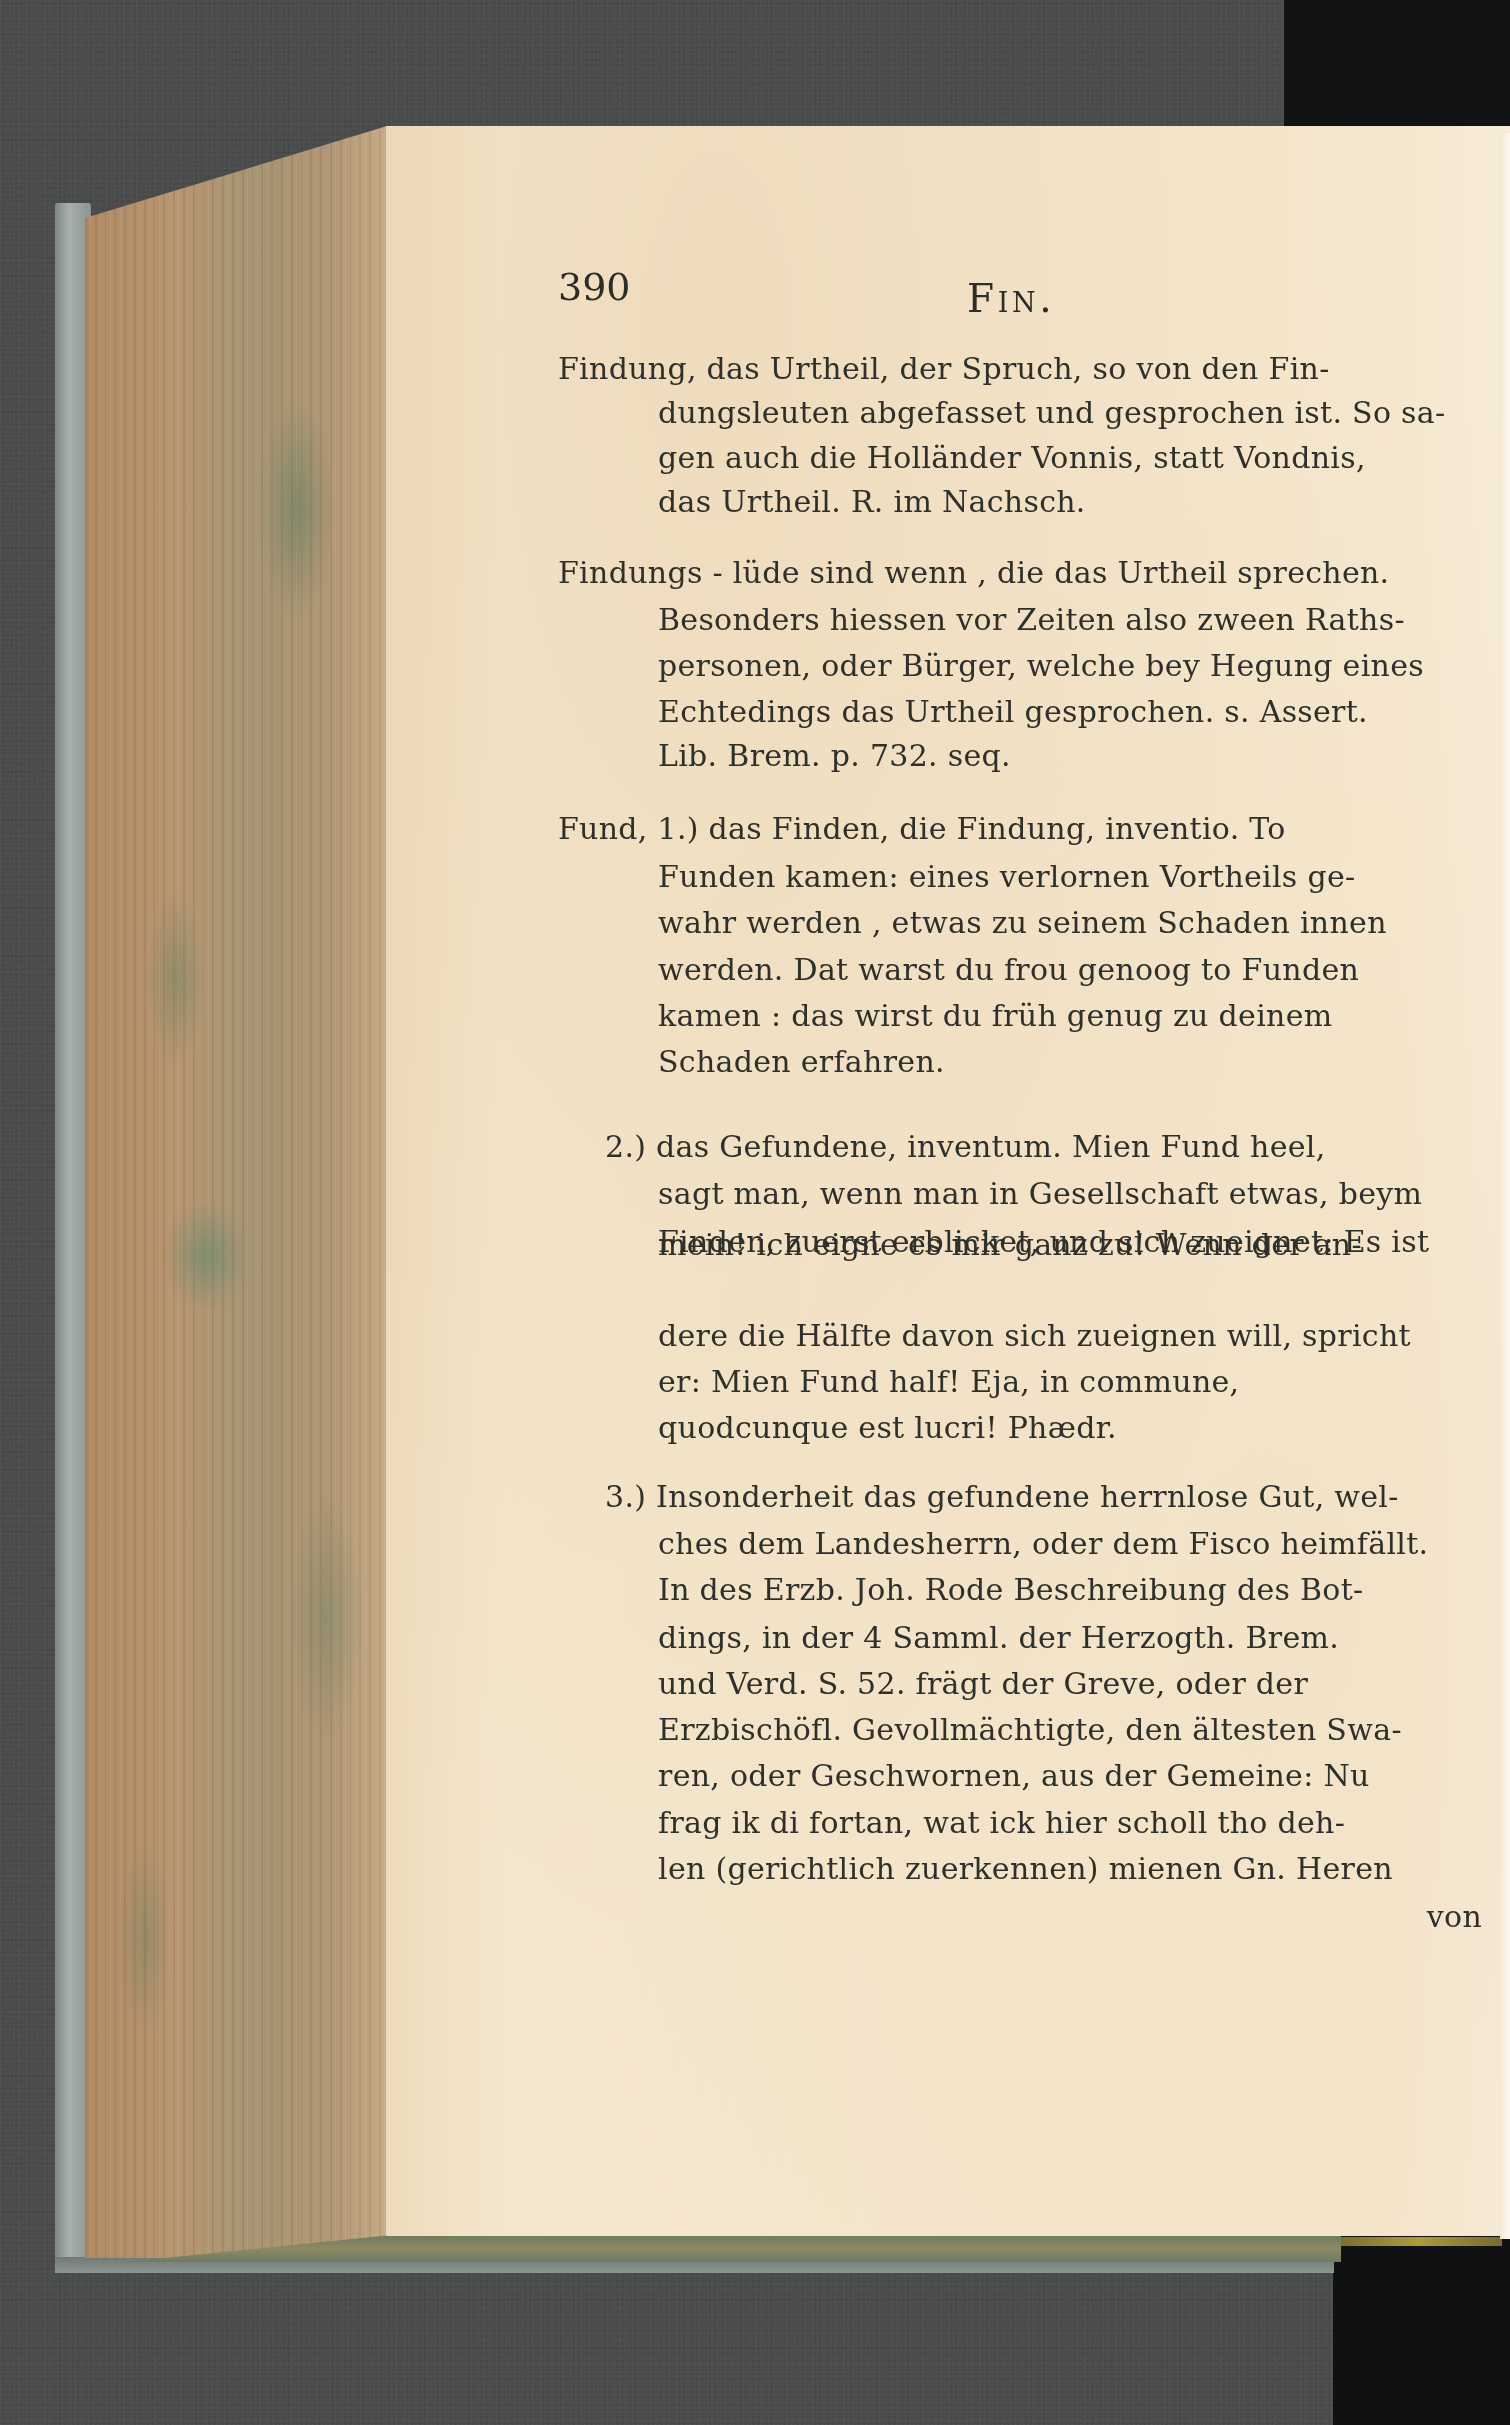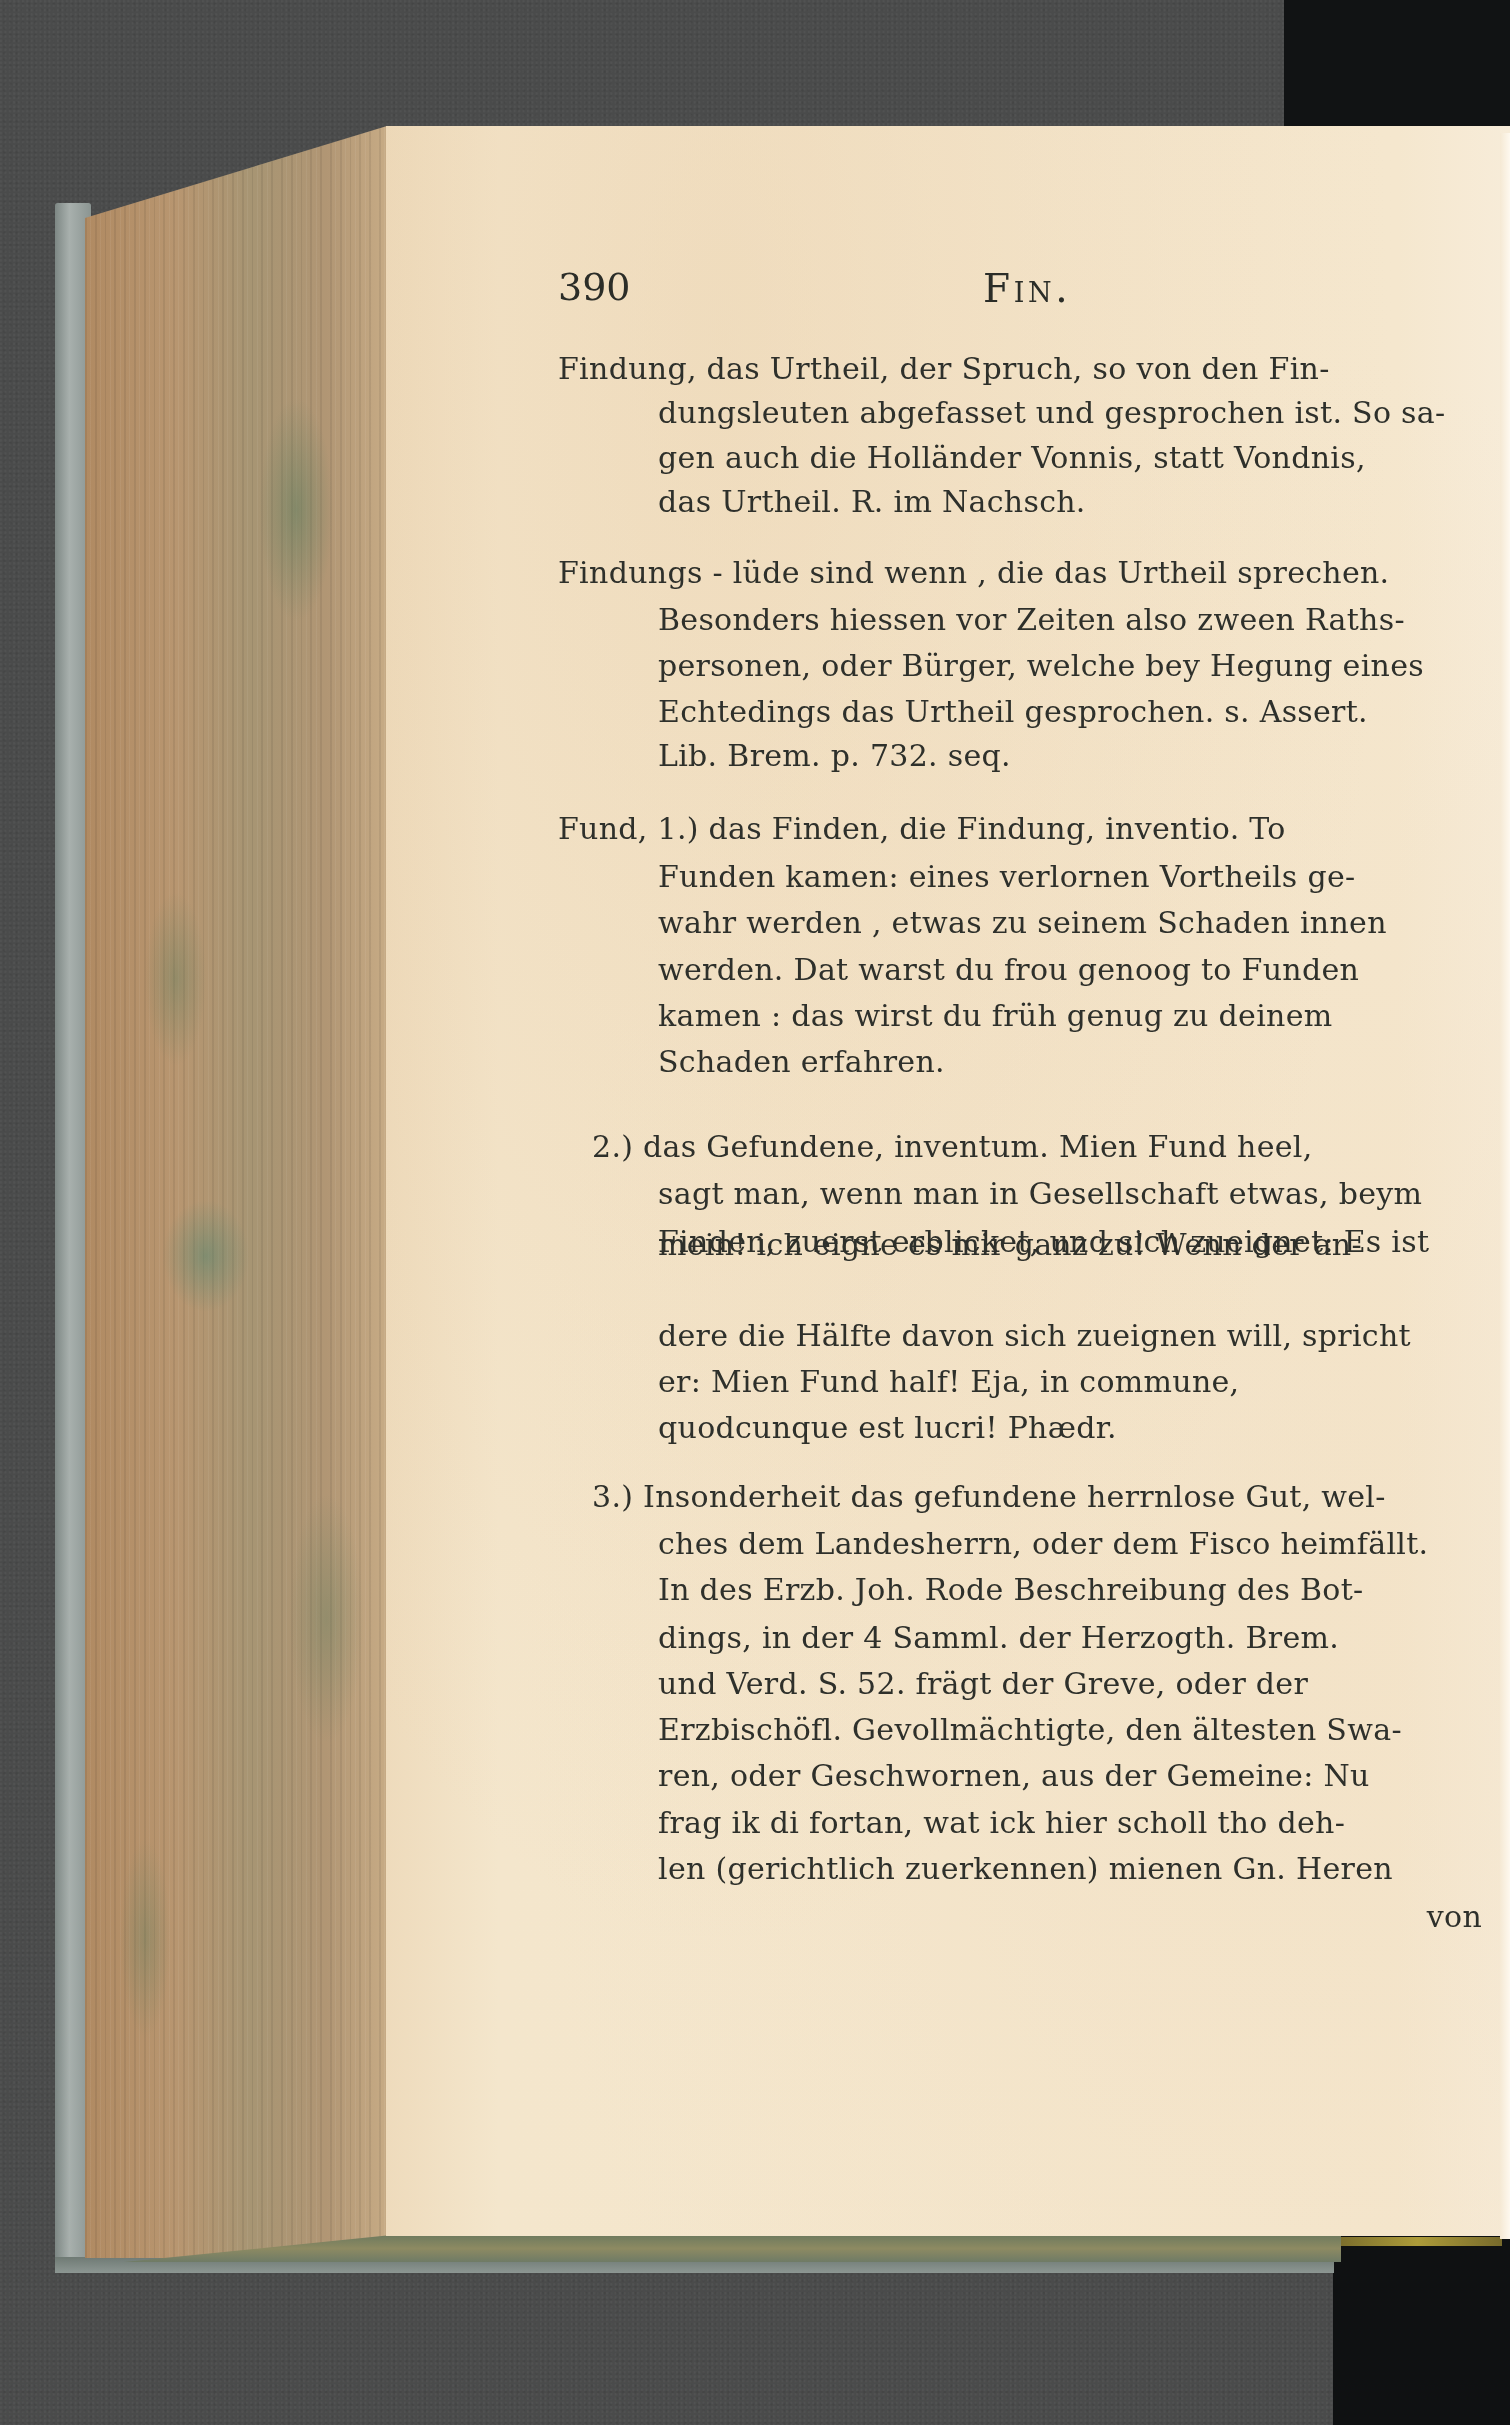--- a/index.html
+++ b/index.html
@@ -65,29 +65,29 @@
   }
   .page-right-edge {
     position:absolute; left:1500px; top:133px; width:10.7px; height:2106px;
     background:linear-gradient(90deg,#f5e9d4,#fffaf1);
   }
   .header {
     position:absolute; left:558px; top:258px; width:924px; height:53px;
     font-family:"DejaVu Serif", serif; color:#2b2d28;
   }
   .page-number { position:absolute; left:0; top:7.1px; font-size:38px; }
-  .running-head { position:absolute; left:409px; top:8px; font-size:39px; letter-spacing:3.6px; font-variant:small-caps;margin-left:16px; }
+  .running-head { position:absolute; left:409px; top:18px; font-size:39px; letter-spacing:3.6px; font-variant:small-caps; }
   .text-block { position:absolute; left:558px; top:347px; width:924px; color:#2e302b; }
   .line {
     position:absolute; left:0; white-space:nowrap;
     font-family:"DejaVu Serif", serif; font-size:30px; line-height:44px;
     letter-spacing:0.3px;
   }
   .line.indent { left:100px; }
-  .line.sub { left:34px; }
+  .line.sub { left:47px; }
   .line.right { left:auto; right:0; }
 </style>
 </head>
 <body>
 
 <div class="dark-band"></div>
 <div class="dark-band-bottom"></div>
 <div class="cover-edge"></div>
 <div class="cover-bottom"></div>
 <div class="fore-edge"></div>

